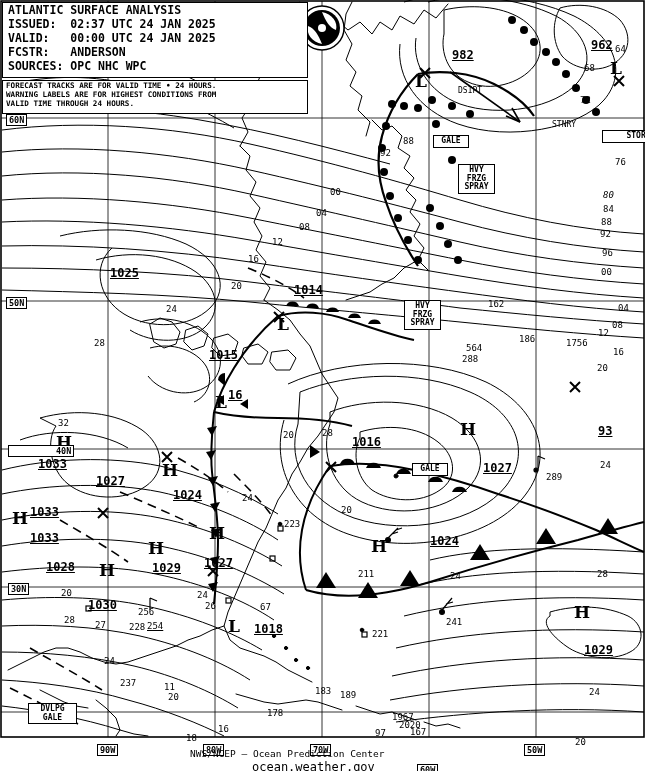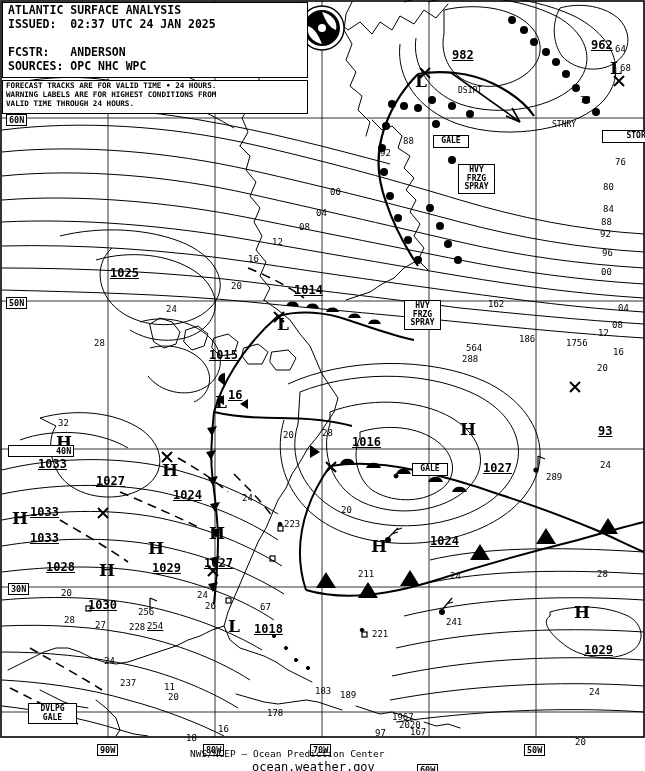--- a/index.html
+++ b/index.html
@@ -273,20 +273,21 @@
       <rect x="270" y="556" width="5" height="5" fill="none"></rect>
       <rect x="362" y="632" width="5" height="5" fill="none"></rect>
       <rect x="226" y="598" width="5" height="5" fill="none"></rect>
       <rect x="86" y="606" width="5" height="5" fill="none"></rect>
     </g>
   </svg>
 
   <div class="hdrbox" style="left:2px;top:2px;width:304px;height:74px;"></div>
   <div class="lbl hdr" style="left:8px;top:4px;">ATLANTIC SURFACE ANALYSIS</div>
   <div class="lbl hdr" style="left:8px;top:18px;">ISSUED:  02:37 UTC 24 JAN 2025</div>
+  <div class="lbl hdr" style="left:8px;top:32px;">VALID:   00:00 UTC 24 JAN 2025</div>
   <div class="lbl hdr" style="left:8px;top:46px;">FCSTR:   ANDERSON</div>
   <div class="lbl hdr" style="left:8px;top:60px;">SOURCES: OPC NHC WPC</div>
 
   <div class="hdrbox" style="left:2px;top:80px;width:304px;height:32px;"></div>
   <div class="lbl hdr2" style="left:6px;top:82px;">FORECAST TRACKS ARE FOR VALID TIME • 24 HOURS.</div>
   <div class="lbl hdr2" style="left:6px;top:91px;">WARNING LABELS ARE FOR HIGHEST CONDITIONS FROM</div>
   <div class="lbl hdr2" style="left:6px;top:100px;">VALID TIME THROUGH 24 HOURS.</div>
 
   <div id="layer-pressure">
       <div class="lbl hl" style="left: 415px; top: 71px;">L</div>
@@ -328,24 +329,24 @@
   <div id="layer-boxes">
       <div class="lbl box" style="left: 433px; top: 135px; width: 30px;"><div>GALE</div></div>
       <div class="lbl box" style="left: 458px; top: 164px; width: 31px;"><div>HVY</div><div>FRZG</div><div>SPRAY</div></div>
       <div class="lbl box" style="left: 602px; top: 130px; width: 37px; padding-left: 17px;"><div>STORM</div></div>
       <div class="lbl box" style="left: 404px; top: 300px; width: 31px;"><div>HVY</div><div>FRZG</div><div>SPRAY</div></div>
       <div class="lbl box" style="left: 412px; top: 463px; width: 30px;"><div>GALE</div></div>
       <div class="lbl box" style="left: 28px; top: 703px; width: 43px;"><div>DVLPG</div><div>GALE</div></div>
     </div>
   <div id="layer-iso">
       <div class="lbl iso" style="left: 615px; top: 44px;">64</div>
-      <div class="lbl iso" style="left: 620px; top: 63px;">68</div>
+      <div class="lbl iso" style="left: 584px; top: 63px;">68</div>
       <div class="lbl iso" style="left: 580px; top: 95px;">72</div>
       <div class="lbl iso" style="left: 615px; top: 157px;">76</div>
-      <div class="lbl iso" style="left: 603px; top: 182px;">80</div>
+      <div class="lbl iso" style="left: 603px; top: 190px; font-style: italic;">80</div>
       <div class="lbl iso" style="left: 603px; top: 204px;">84</div>
       <div class="lbl iso" style="left: 601px; top: 217px;">88</div>
       <div class="lbl iso" style="left: 600px; top: 229px;">92</div>
       <div class="lbl iso" style="left: 602px; top: 248px;">96</div>
       <div class="lbl iso" style="left: 601px; top: 267px;">00</div>
       <div class="lbl iso" style="left: 618px; top: 303px;">04</div>
       <div class="lbl iso" style="left: 612px; top: 320px;">08</div>
       <div class="lbl iso" style="left: 598px; top: 328px;">12</div>
       <div class="lbl iso" style="left: 613px; top: 347px;">16</div>
       <div class="lbl iso" style="left: 597px; top: 363px;">20</div>

